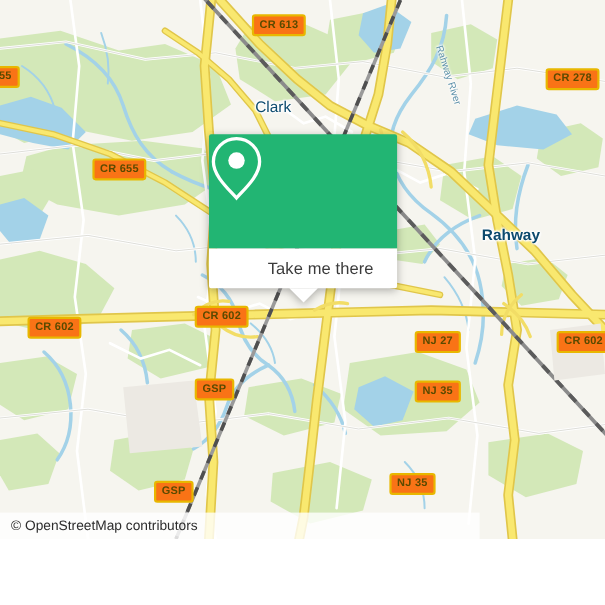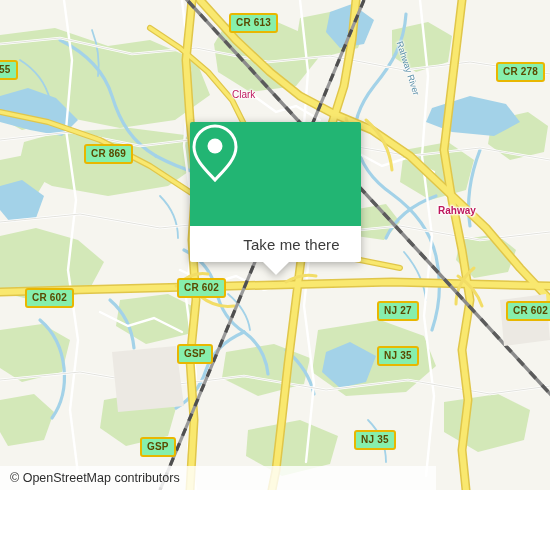--- a/index.html
+++ b/index.html
@@ -10,39 +10,39 @@
   }
   #app{position:relative;width:550px;height:550px;overflow:hidden;background:#fff;}
 
   
   #map{position:absolute;left:0;top:0;width:550px;height:490px;overflow:hidden;background:#f6f5ef;}
   #map svg{position:absolute;left:0;top:0;}
 
   
   .shield{
     position:absolute;
-    background:#86efac;
+    background:#f97316;
     border:2px solid #e8b700;
     border-radius:3px;
     color:#5a4a00;
     font-size:10px;
     font-weight:bold;
     line-height:13px;
     padding:1px 5px 2px 5px;
     letter-spacing:.2px;
     white-space:nowrap;
     box-sizing:border-box;
     font-family:"Liberation Sans", sans-serif;
   }
 
   
   .place{
     position:absolute;
-    color:#be185d;
-    font-size:10px;
+    color:#0c4a6e;
+    font-size:14px;
     white-space:nowrap;
     font-family:"Liberation Sans", sans-serif;
     text-shadow:
        1px 0 2px #fff, -1px 0 2px #fff, 0 1px 2px #fff, 0 -1px 2px #fff,
        1px 1px 2px #fff, -1px -1px 2px #fff;
   }
   .water-label{
     position:absolute;
     color:#5a8fa8;
     font-size:9px;
@@ -240,21 +240,21 @@
     </svg>
 
     <div class="place" style="left:232px;top:89px;">Clark</div>
     <div class="place" style="left:438px;top:205px;font-weight:bold;">Rahway</div>
 
     <div class="water-label" style="left:404px;top:40px;transform:rotate(72deg);transform-origin:left top;">Rahway River</div>
 
     <div class="shield" style="left:229px;top:13px;">CR 613</div>
     <div class="shield" style="left:496px;top:62px;">CR 278</div>
     <div class="shield" style="left:-8px;top:60px;">55</div>
-    <div class="shield" style="left:84px;top:144px;">CR 869</div>
+    <div class="shield" style="left:84px;top:144px;">CR 655</div>
     <div class="shield" style="left:25px;top:288px;">CR 602</div>
     <div class="shield" style="left:177px;top:278px;">CR 602</div>
     <div class="shield" style="left:377px;top:277px;margin-top:24px;">NJ 27</div>
     <div class="shield" style="left:506px;top:301px;">CR 602</div>
     <div class="shield" style="left:177px;top:344px;">GSP</div>
     <div class="shield" style="left:377px;top:346px;">NJ 35</div>
     <div class="shield" style="left:140px;top:437px;">GSP</div>
     <div class="shield" style="left:354px;top:430px;">NJ 35</div>
 
     <div id="callout">

